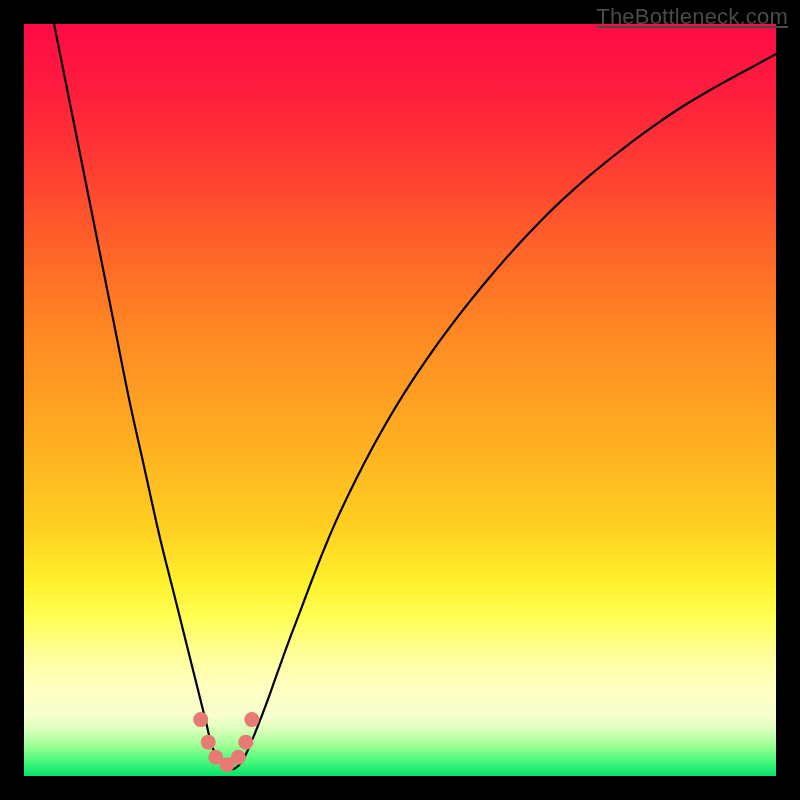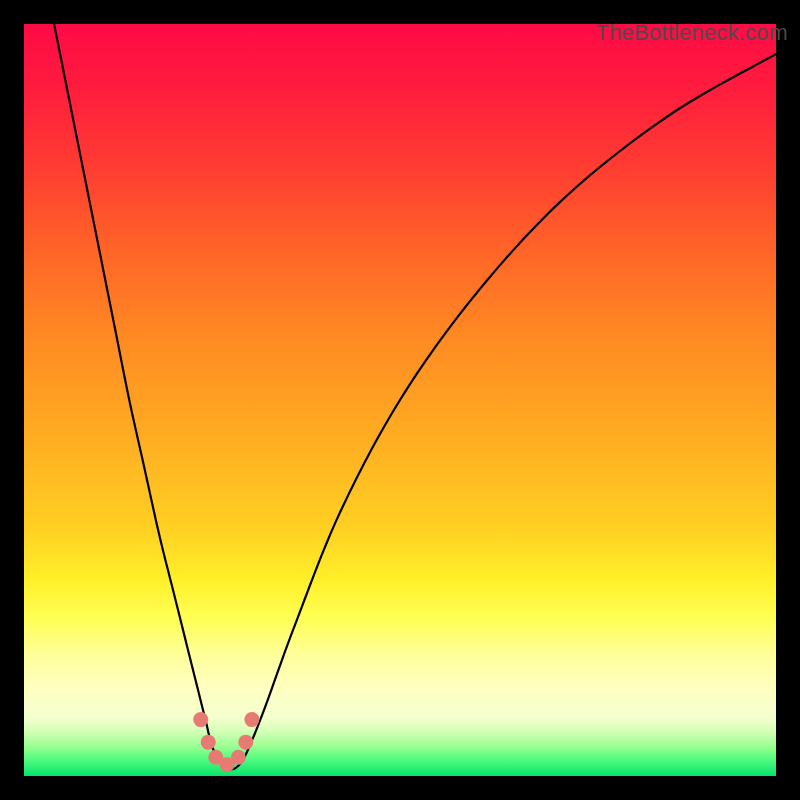--- a/index.html
+++ b/index.html
@@ -32,27 +32,28 @@
       #ffffbf 88%,
       #f7ffcf 92%,
       #d6ffb8 94%,
       #9cff93 96%,
       #49fa7c 98%,
       #07e36b 100%
     );
   }
   .watermark {
     position: absolute;
-    top: 20px;
+    top: 4px;
     right: 12px;
     color: #4a4a4a;
     font-size: 22px;
     font-weight: 500;
     letter-spacing: 0.2px;
     font-family: Verdana, Arial, sans-serif;
+    text-decoration: underline;
   }
   svg.curve {
     position: absolute;
     left: 24px;
     top: 24px;
     width: 752px;
     height: 752px;
   }
 </style>
 </head>

